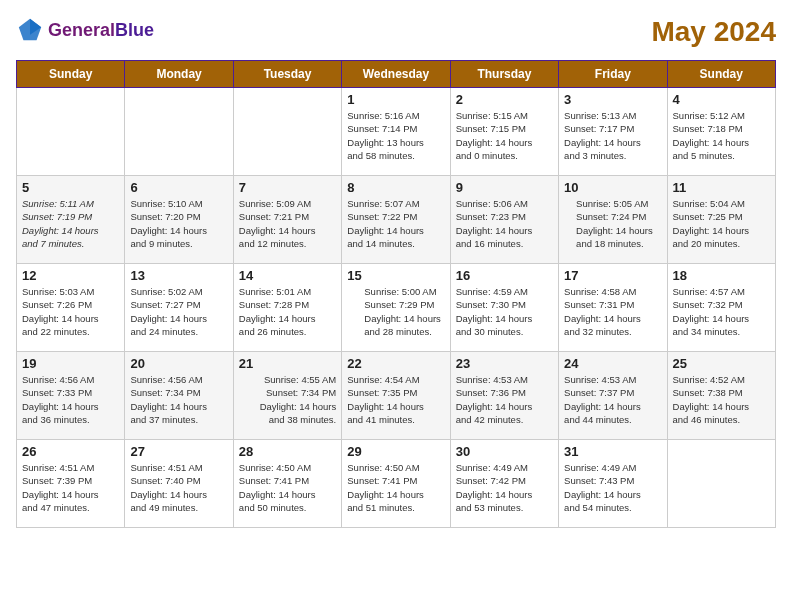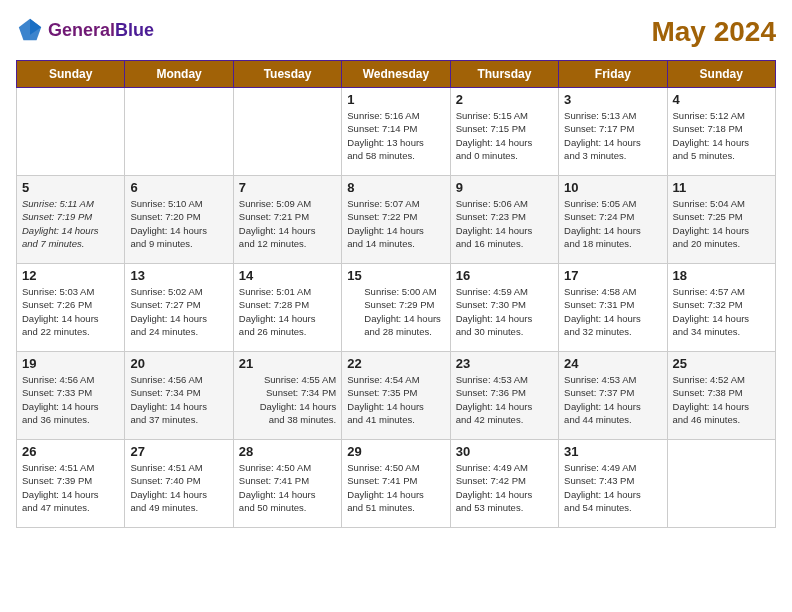--- a/index.html
+++ b/index.html
@@ -184,21 +184,21 @@
         </td>
         <td>
           <div class="day-number">9</div>
           <div class="cell-info" style="white-space: pre-line;">Sunrise: 5:06 AM
 Sunset: 7:23 PM
 Daylight: 14 hours
 and 16 minutes.</div>
         </td>
         <td>
           <div class="day-number">10</div>
-          <div class="cell-info" style="white-space: pre-line;">Sunrise: 5:05 AM
+          <div class="cell-info" style="white-space: pre-line; margin-left: 12px;">Sunrise: 5:05 AM
 Sunset: 7:24 PM
 Daylight: 14 hours
 and 18 minutes.</div>
         </td>
         <td>
           <div class="day-number">11</div>
           <div class="cell-info" style="white-space: pre-line;">Sunrise: 5:04 AM
 Sunset: 7:25 PM
 Daylight: 14 hours
 and 20 minutes.</div>

